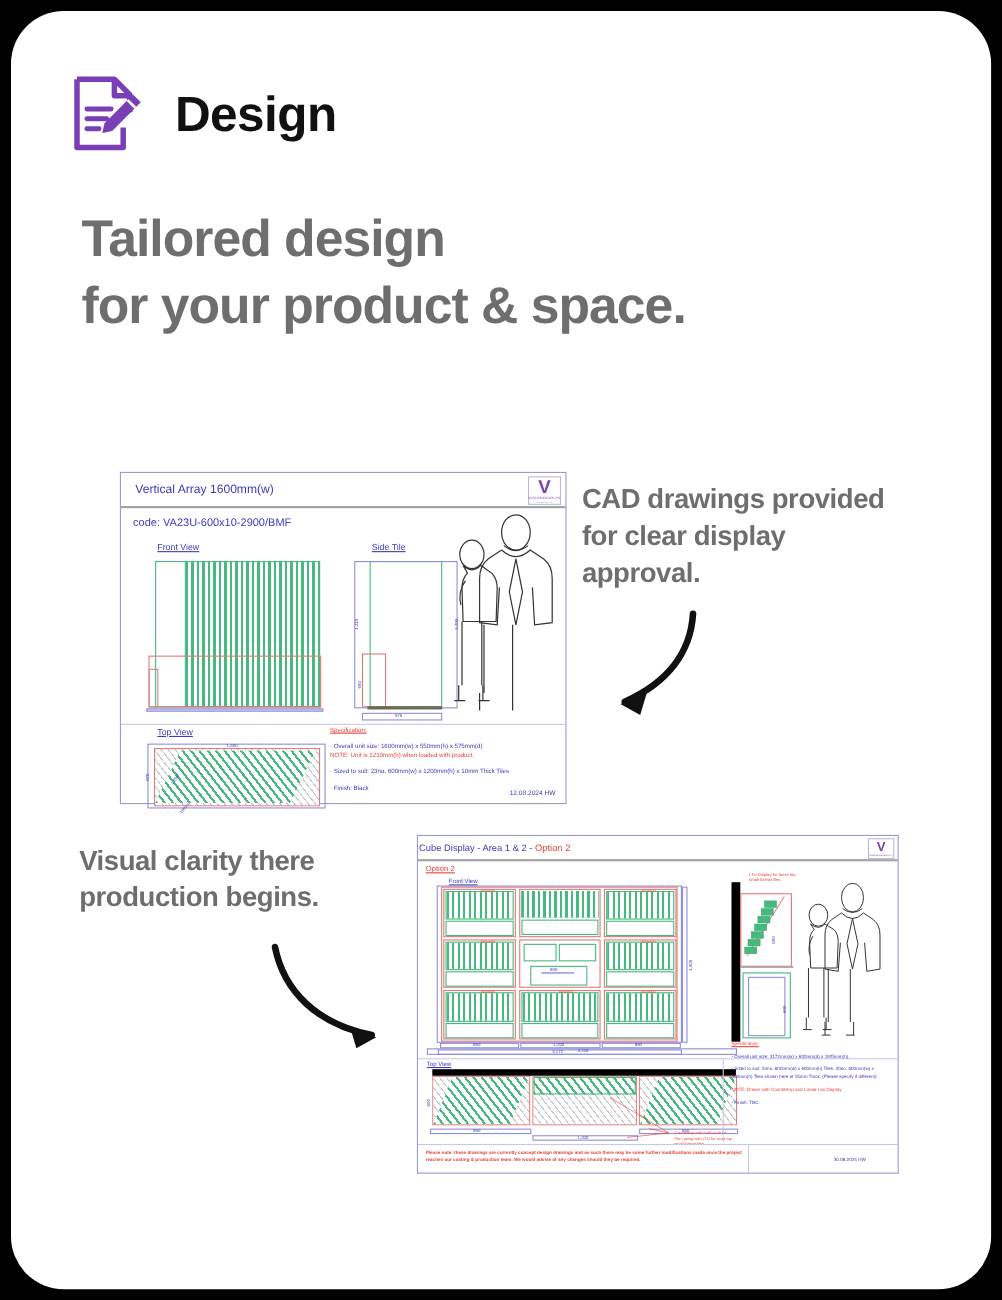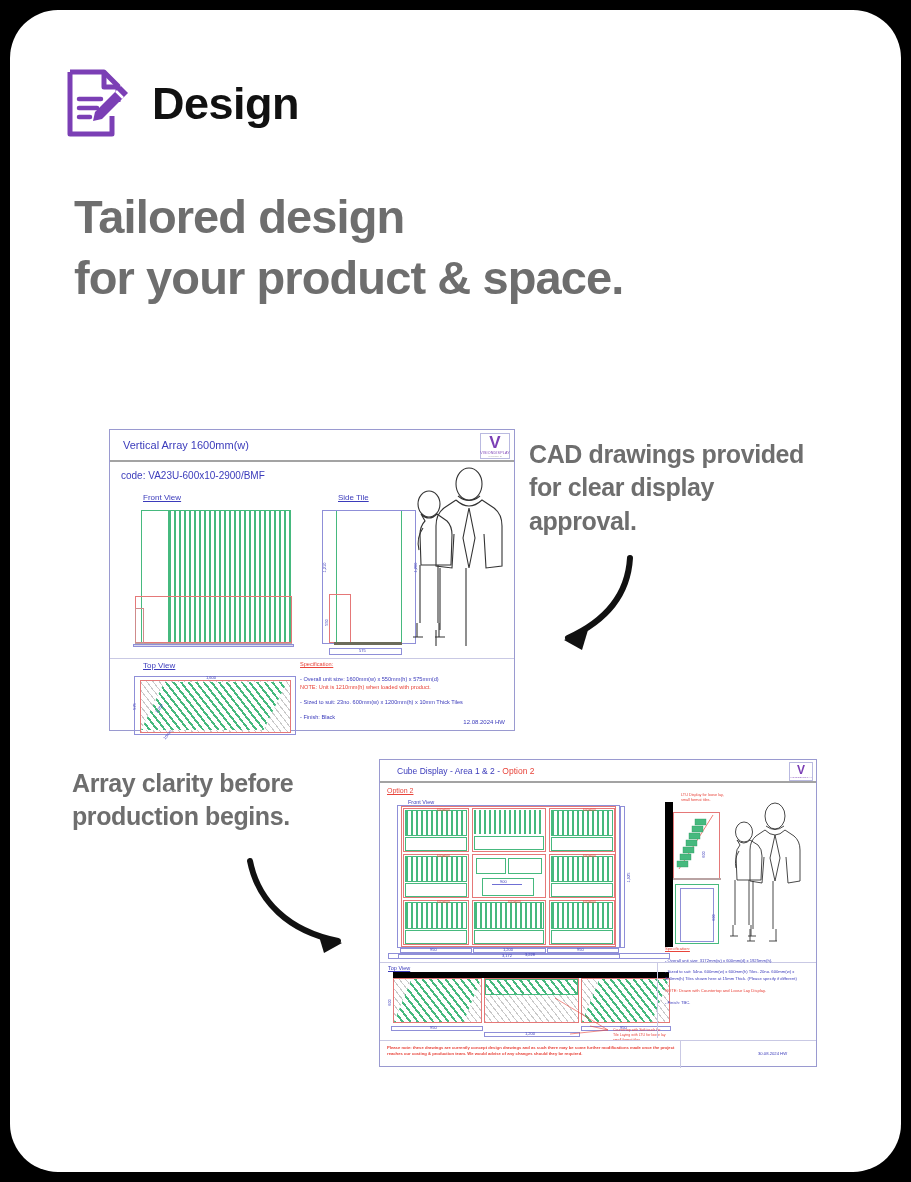--- a/index.html
+++ b/index.html
@@ -11,21 +11,21 @@
   }
   .card {
     position: absolute; left: 10px; top: 10px;
     width: 891px; height: 1162px;
     background: #fff;
     border-radius: 48px;
     overflow: hidden;
   }
 
   
-  .brand-row { position: absolute; left: 54px; top: 58px; display: flex; align-items: center; gap: 22px; }
+  .brand-row { position: absolute; left: 54px; top: 58px; display: flex; align-items: center; gap: 29px; }
   .doc-icon { width: 66px; height: 70px; flex: none; }
   .brand-title { font-size: 45px; font-weight: 700; color: #111; letter-spacing: -0.5px; line-height: 1; }
 
   .headline {
     position: absolute; left: 64px; top: 176px;
     font-size: 47px; font-weight: 700; color: #6e6e6e;
     line-height: 1.30; letter-spacing: -0.9px; white-space: pre-line;
   }
 
   
@@ -106,21 +106,21 @@
 for your product &amp; space.</div>
 
   <div class="callout callout-right">CAD drawings provided
 for clear display
 approval.</div>
   <svg class="arrow" style="left:532px;top:540px;" width="110" height="110" viewBox="0 0 110 110">
     <path d="M88 8 C86 42, 66 70, 26 88" fill="none" stroke="#111" stroke-width="6" stroke-linecap="round"></path>
     <path d="M22 90 L46 80 L40 100 Z" fill="#111"></path>
   </svg>
 
-  <div class="callout callout-left">Array clarity before
+  <div class="callout callout-left">Visual clarity there
 production begins.</div>
   <svg class="arrow" style="left:228px;top:845px;" width="120" height="100" viewBox="0 0 120 100">
     <path d="M12 6 C20 46, 50 76, 100 86" fill="none" stroke="#111" stroke-width="6" stroke-linecap="round"></path>
     <path d="M104 88 L80 78 L86 98 Z" fill="#111"></path>
   </svg>
 
   <div class="sheet" style="left:99px;top:419px;width:406px;height:302px;">
 
     <div class="sheet-hdr" style="height:32px;">
       <span class="sheet-title" style="font-size:11px;margin-left:13px;">Vertical Array 1600mm(w)</span>
@@ -199,21 +199,21 @@
         <path d="M16 157 l0 14 m22 -14 l0 14"></path>
         <path d="M12 171 l10 0 m12 0 l10 0"></path>
         <path d="M22 62 q-7 10 -4 22"></path>
       </g>
     </svg>
   </div>
 
   <div class="sheet" style="left:369px;top:749px;width:438px;height:308px;">
 
     <div class="sheet-hdr" style="height:23px;">
-      <span class="sheet-title" style="font-size:8.5px;margin-left:17px;">
+      <span class="sheet-title" style="font-size:8.5px;margin-left:1px;">
         <span>Cube Display - Area 1 &amp; 2 - </span><span class="opt">Option 2</span>
       </span>
     </div>
     <div class="logo-box" style="right:3px;top:2px;width:24px;height:19px;">
       <span class="logo-v" style="font-size:12px;">V</span>
       <span class="logo-w" style="font-size:2.6px;">VISIONDISPLAY</span>
     </div>
 
     <div class="note-red" style="left:7px;top:26px;font-size:7px;text-decoration:underline;">
       <span>Option 2</span>

